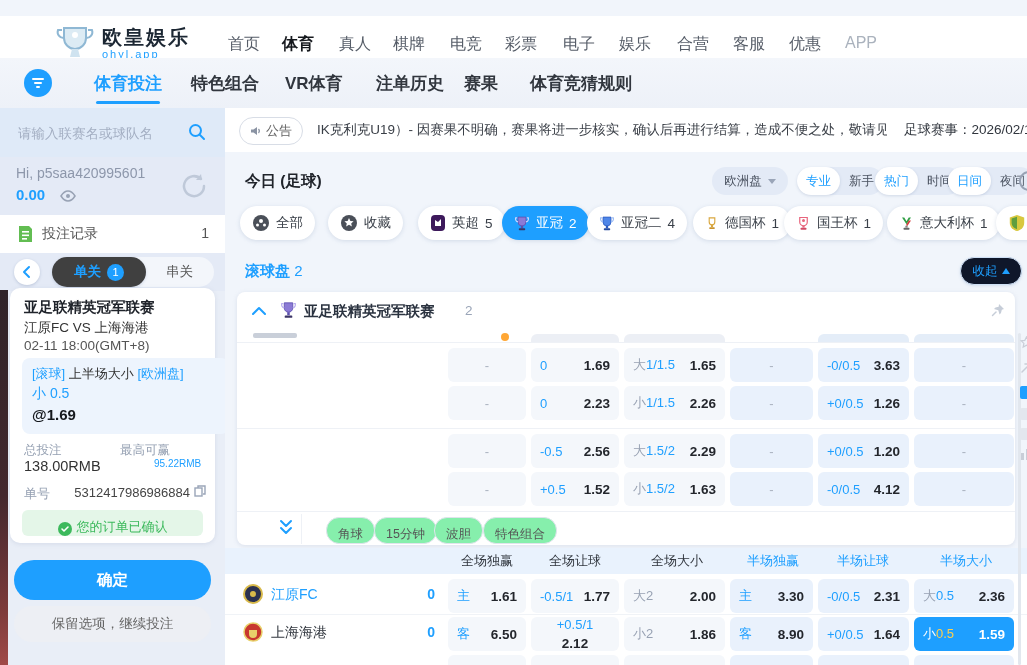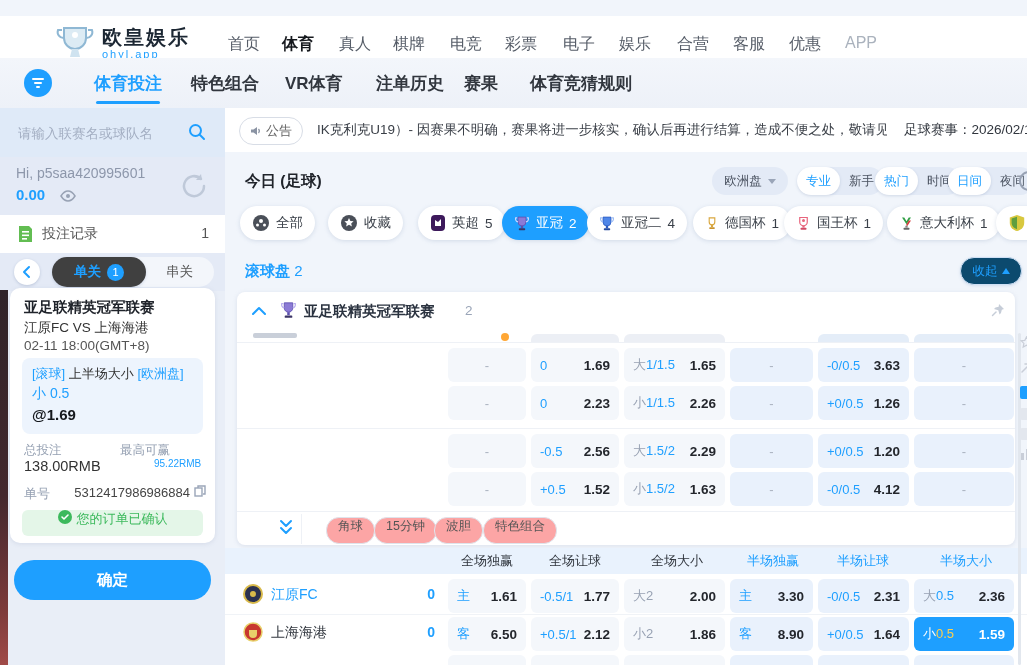--- a/index.html
+++ b/index.html
@@ -53,22 +53,22 @@
        padding:0 9px;font-size:13px;box-sizing:border-box;cursor:pointer;}
   .cg{background:#f4f7fb;} .cb{background:#e9f1fc;}
   .c1{left:211px;width:78px;} .c2{left:294px;width:88px;} .c3{left:387px;width:101px;}
   .c4{left:493px;width:83px;} .c5{left:581px;width:91px;} .c6{left:677px;width:100px;}
   .m1{left:223px;width:78px;} .m2{left:306px;width:88px;} .m3{left:399px;width:101px;}
   .m4{left:505px;width:83px;} .m5{left:593px;width:91px;} .m6{left:689px;width:100px;}
   .h{color:#1e9fff;} .p{color:#98a2b3;} .o{font-weight:bold;color:#23262c;font-size:13.5px;}
   .dash{width:100%;text-align:center;color:#aab3c0;}
   .cell.sel{background:#1e9fff;}
   .cell.sel .p{color:#fff;} .cell.sel .h{color:#ffcf4d;} .cell.sel .o{color:#fff;}
-  .mpill{position:absolute;height:25px;border:1px solid #dfe4ec;border-radius:13px;background:#fca5a5;
-       display:flex;align-items:flex-start;padding:0 11px;font-size:12.5px;color:#555;cursor:pointer;top:225px;}
+  .mpill{position:absolute;height:25px;border:1px solid #dfe4ec;border-radius:13px;background:#86efac;
+       display:flex;align-items:flex-end;padding:0 11px;font-size:12.5px;color:#555;cursor:pointer;top:225px;}
   .colh{position:absolute;top:0;transform:translateX(-50%);font-size:13px;line-height:26px;color:#31363e;white-space:nowrap;}
   .colh.half{color:#1e9fff;}
   .tri-up{width:0;height:0;border-left:4px solid transparent;border-right:4px solid transparent;border-bottom:6px solid #1e9fff;display:inline-block;}
   .caret{width:0;height:0;border-left:4px solid transparent;border-right:4px solid transparent;border-top:5px solid #9aa5b8;display:inline-block;margin-left:6px;}
   .hline{position:absolute;left:0;right:0;height:1px;background:#eef1f6;}
 </style>
 </head>
 <body>
 
 <div id="app">
@@ -161,50 +161,53 @@
           <span style="width:17px;height:17px;border-radius:50%;background:#1e9fff;color:#fff;font-size:11px;display:flex;align-items:center;justify-content:center;">1</span>
         </div>
         <span class="abs" style="left:114px;top:6px;font-size:13.5px;color:#555;">串关</span>
       </div>
     </div>
 
     <div class="slip">
       <div class="abs" style="left:14px;top:10px;font-size:14.5px;font-weight:bold;color:#20242b;">亚足联精英冠军联赛</div>
       <div class="abs" style="left:14px;top:31px;font-size:13.5px;color:#333;">江原FC VS 上海海港</div>
       <div class="abs" style="left:14px;top:50px;font-size:13.5px;color:#555;">02-11 18:00(GMT+8)</div>
-      <div class="abs" style="left:12px;top:70px;width:181px;height:76px;background:#edf4fd;border-radius:8px;">
+      <div class="abs" style="left:12px;top:70px;width:181px;height:76px;background:#edf4fd;border-radius:8px;padding-left:26px;">
         <div class="abs" style="left:10px;top:7px;font-size:13px;white-space:nowrap;">
           <span class="h">[滚球]</span>
           <span style="color:#333;">上半场大小</span>
           <span class="h">[欧洲盘]</span>
         </div>
         <div class="abs" style="left:10px;top:27px;font-size:14px;color:#1e9fff;">小 0.5</div>
         <div class="abs" style="left:10px;top:48px;font-size:15px;font-weight:bold;color:#15181d;">@1.69</div>
       </div>
       <div class="abs" style="left:14px;top:154px;font-size:12.5px;color:#95a0b2;">总投注</div>
       <div class="abs" style="left:110px;top:154px;font-size:12.5px;color:#95a0b2;">最高可赢</div>
       <div class="abs" style="left:14px;top:170px;font-size:14.5px;color:#333;">138.00RMB</div>
       <div class="abs" style="left:110px;top:170px;font-size:10px;color:#1e9fff;margin-left:34px;">95.22RMB</div>
       <div class="abs" style="left:14px;top:197px;font-size:13px;color:#95a0b2;">单号</div>
       <div class="abs" style="left:58px;top:197px;width:122px;text-align:right;font-size:13px;color:#444;">5312417986986884</div>
       <svg class="abs" style="left:184px;top:197px;" width="12" height="12" viewBox="0 0 12 12">
         <rect x="1" y="3" width="7" height="8" fill="none" stroke="#9aa5b8" stroke-width="1.4"></rect>
         <path d="M4 3V1h7v8h-2" fill="none" stroke="#9aa5b8" stroke-width="1.4"></path>
       </svg>
-      <div class="abs" style="left:12px;top:222px;width:181px;height:26px;background:#e4f6e8;border-radius:6px;display:flex;align-items:flex-start;justify-content:center;gap:5px;">
+      <div class="abs" style="left:12px;top:222px;width:181px;height:26px;background:#e4f6e8;border-radius:6px;display:flex;align-items:flex-end;justify-content:center;gap:5px;">
         <svg width="14" height="14" viewBox="0 0 14 14">
           <circle cx="7" cy="7" r="7" fill="#3cb95c"></circle>
           <path d="M4 7l2 2 4-4" fill="none" stroke="#fff" stroke-width="1.6" stroke-linecap="round" stroke-linejoin="round"></path>
         </svg>
         <span style="font-size:13px;color:#3cb95c;">您的订单已确认</span>
       </div>
     </div>
 
     <div class="btn-confirm">
         <span>确定</span>
+      </div>
+    <div class="btn-keep">
+        <span>保留选项，继续投注</span>
       </div>
 
     <div class="abs" style="left:0;top:182px;width:8px;height:375px;background:linear-gradient(#2f2329 0%,#43282e 55%,#7c3a3a 85%,#a04a48 100%);"></div>
   </div>
 
   <div class="main">
 
     <div class="notice">
       <div class="npill">
         <svg width="12" height="12" viewBox="0 0 12 12">
@@ -320,21 +323,21 @@
           <path d="M10 1l8 3v6c0 5-4 8-8 9-4-1-8-4-8-9V4z" fill="#d8c83f"></path>
           <path d="M10 3v14c-3-1-6-3.5-6-7.5V5z" fill="#5f9e3e"></path>
         </svg>
       </div>
     </div>
 
     <div class="abs" style="left:0;top:146px;width:802px;height:36px;">
       <span class="abs" style="left:20px;top:8px;font-size:15px;font-weight:bold;color:#1e9fff;">
         <span>滚球盘</span>&nbsp;<span style="font-weight:normal;">2</span>
       </span>
-      <div class="abs" style="left:735px;top:3px;width:60px;height:26px;background:#0c4a6e;border:1px solid #cfe0f5;border-radius:14px;box-shadow:0 1px 3px rgba(100,140,190,.2);display:flex;align-items:center;justify-content:center;gap:4px;">
+      <div class="abs" style="left:735px;top:3px;width:60px;height:26px;background:#0f172a;border:1px solid #cfe0f5;border-radius:14px;box-shadow:0 1px 3px rgba(100,140,190,.2);display:flex;align-items:center;justify-content:center;gap:4px;">
         <span style="font-size:12.5px;color:#1e9fff;">收起</span>
         <span class="tri-up"></span>
       </div>
     </div>
 
     <div class="card">
       <div class="abs" style="left:0;top:0;width:778px;height:38px;">
         <svg class="abs" style="left:15px;top:14px;" width="14" height="9" viewBox="0 0 14 9">
           <path d="M1 8l6-6 6 6" fill="none" stroke="#1e9fff" stroke-width="2" stroke-linecap="round" stroke-linejoin="round"></path>
         </svg>
@@ -523,21 +526,21 @@
       <svg class="abs" style="left:18px;top:48px;" width="20" height="20" viewBox="0 0 20 20">
         <circle cx="10" cy="10" r="9" fill="#c8372f" stroke="#e8d06a" stroke-width="1.5"></circle>
         <path d="M6 8h8v4a4 4 0 0 1-8 0z" fill="#e8d06a"></path>
       </svg>
       <span class="abs" style="left:46px;top:50px;font-size:14px;color:#31363e;">上海海港</span>
       <span class="abs" style="left:196px;top:50px;width:14px;text-align:right;font-size:14px;font-weight:bold;color:#1e9fff;">0</span>
       <div class="cell cg m1" style="top:43px;">
           <span class="h">客</span>
           <span class="o">6.50</span>
         </div>
-      <div class="cell cg m2" style="top:43px;">
+      <div class="cell cg m2" style="top:43px;flex-direction:column;">
           <span class="h">+0.5/1</span>
           <span class="o">2.12</span>
         </div>
       <div class="cell cg m3" style="top:43px;">
           <span><span class="p">小</span><span class="p">2</span></span>
           <span class="o">1.86</span>
         </div>
       <div class="cell cb m4" style="top:43px;">
           <span class="h">客</span>
           <span class="o">8.90</span>

